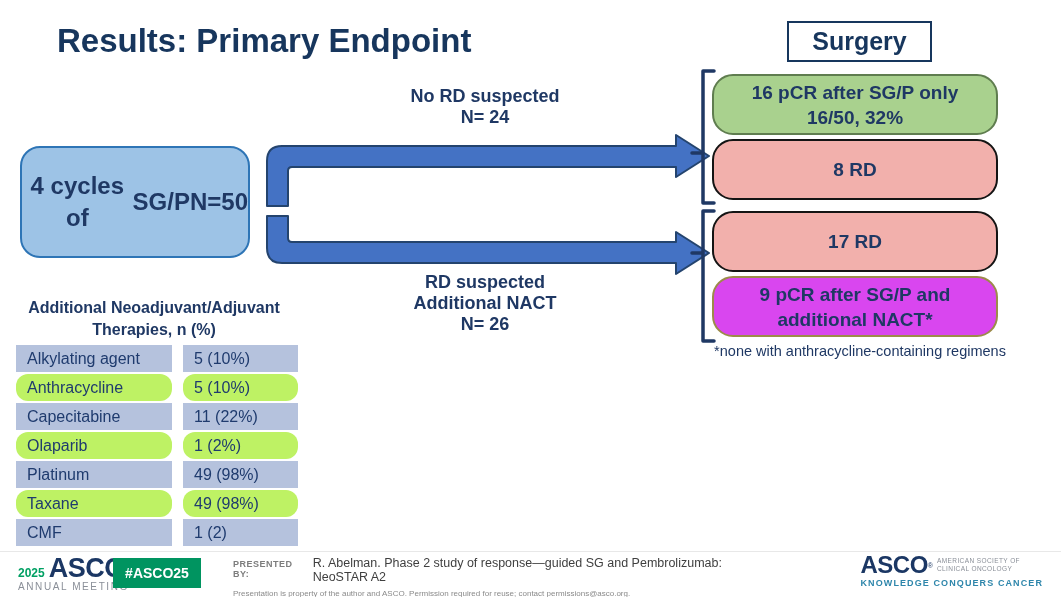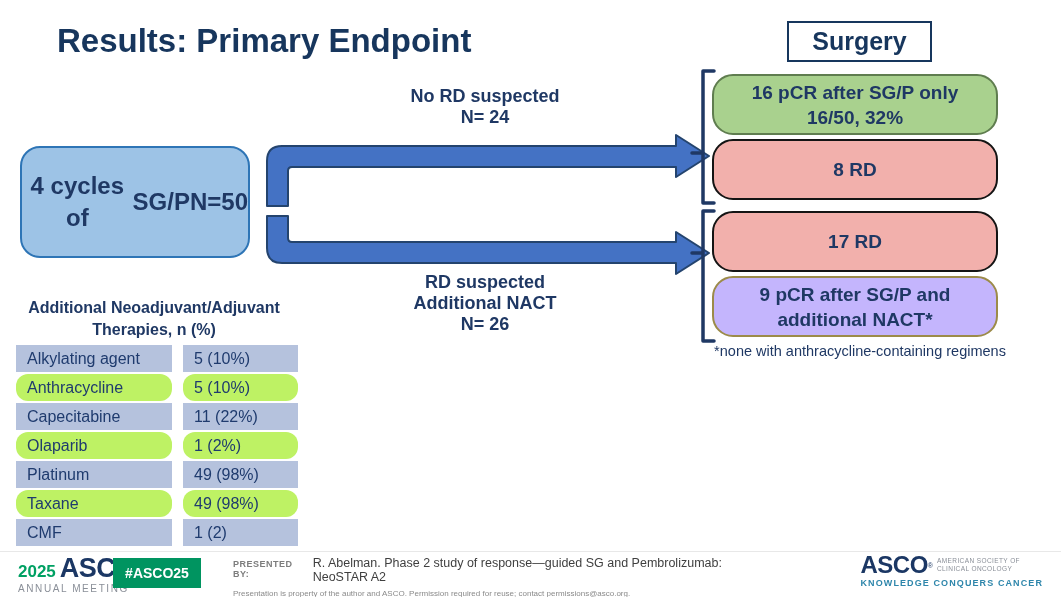--- a/index.html
+++ b/index.html
@@ -44,21 +44,21 @@
 
   .outcome-box {
     left: 712px; width: 286px; height: 61px; border-radius: 21px;
     display: flex; flex-direction: column; align-items: center; justify-content: center;
     font-size: 19px; font-weight: bold; color: #1f3864; line-height: 25px;
     text-align: center;
   }
   .outcome-box.green { top: 74px; background: #a9d18e; border: 2px solid #5f7d4f; }
   .outcome-box.pink-a { top: 139px; background: #f2b0ac; border: 2px solid #141414; }
   .outcome-box.pink-b { top: 211px; background: #f2b0ac; border: 2px solid #141414; }
-  .outcome-box.yellow { top: 276px; background: #c4b5fd; border: 2px solid #9c8b4a; }
+  .outcome-box.yellow { top: 276px; background: #d946ef; border: 2px solid #9c8b4a; }
 
   .footnote {
     left: 700px; top: 343px; width: 320px;
     font-size: 14.5px; color: #1f3864; text-align: center;
   }
 
   .flow-svg { left: 0; top: 0; width: 1061px; height: 597px; pointer-events: none; }
   .arrow-shape { fill: #4472c4; stroke: #24446e; stroke-width: 2; stroke-linejoin: round; }
   .bracket { fill: none; stroke: #1f3864; stroke-width: 3.5; stroke-linecap: round; stroke-linejoin: round; }
 
@@ -76,21 +76,21 @@
   .t-row .cell.value { flex: 1; padding-left: 11px; margin-left: 8px; }
   .t-row.dark .cell { background: #b5c2dd; }
   .t-row.light .cell { background: #bef264; border-radius: 12px; }
 
   .footer {
     left: 0; top: 551px; width: 1061px; height: 46px;
     background: #ffffff; border-top: 1px solid #e8e8e8;
   }
   .logo-left { left: 18px; top: 556px; }
   .logo-left .row { display: flex; align-items: baseline; }
-  .logo-left .year { color: #00a063; font-size: 17px; font-weight: bold; margin-right: 4px; }
+  .logo-left .year { color: #00a063; font-size: 12px; font-weight: bold; margin-right: 4px; }
   .logo-left .asco { color: #1b3764; font-size: 27px; font-weight: bold; letter-spacing: -0.5px; line-height: 24px; }
   .logo-left .reg { color: #1b3764; font-size: 8px; vertical-align: super; }
   .logo-left .annual { color: #8a8f98; font-size: 10px; letter-spacing: 1.6px; margin-top: 1px; }
 
   .hashtag-badge {
     left: 113px; top: 558px; width: 88px; height: 30px;
     background: #009460; color: #ffffff;
     display: flex; align-items: center; justify-content: center;
     font-size: 14px; font-weight: bold;
   }

